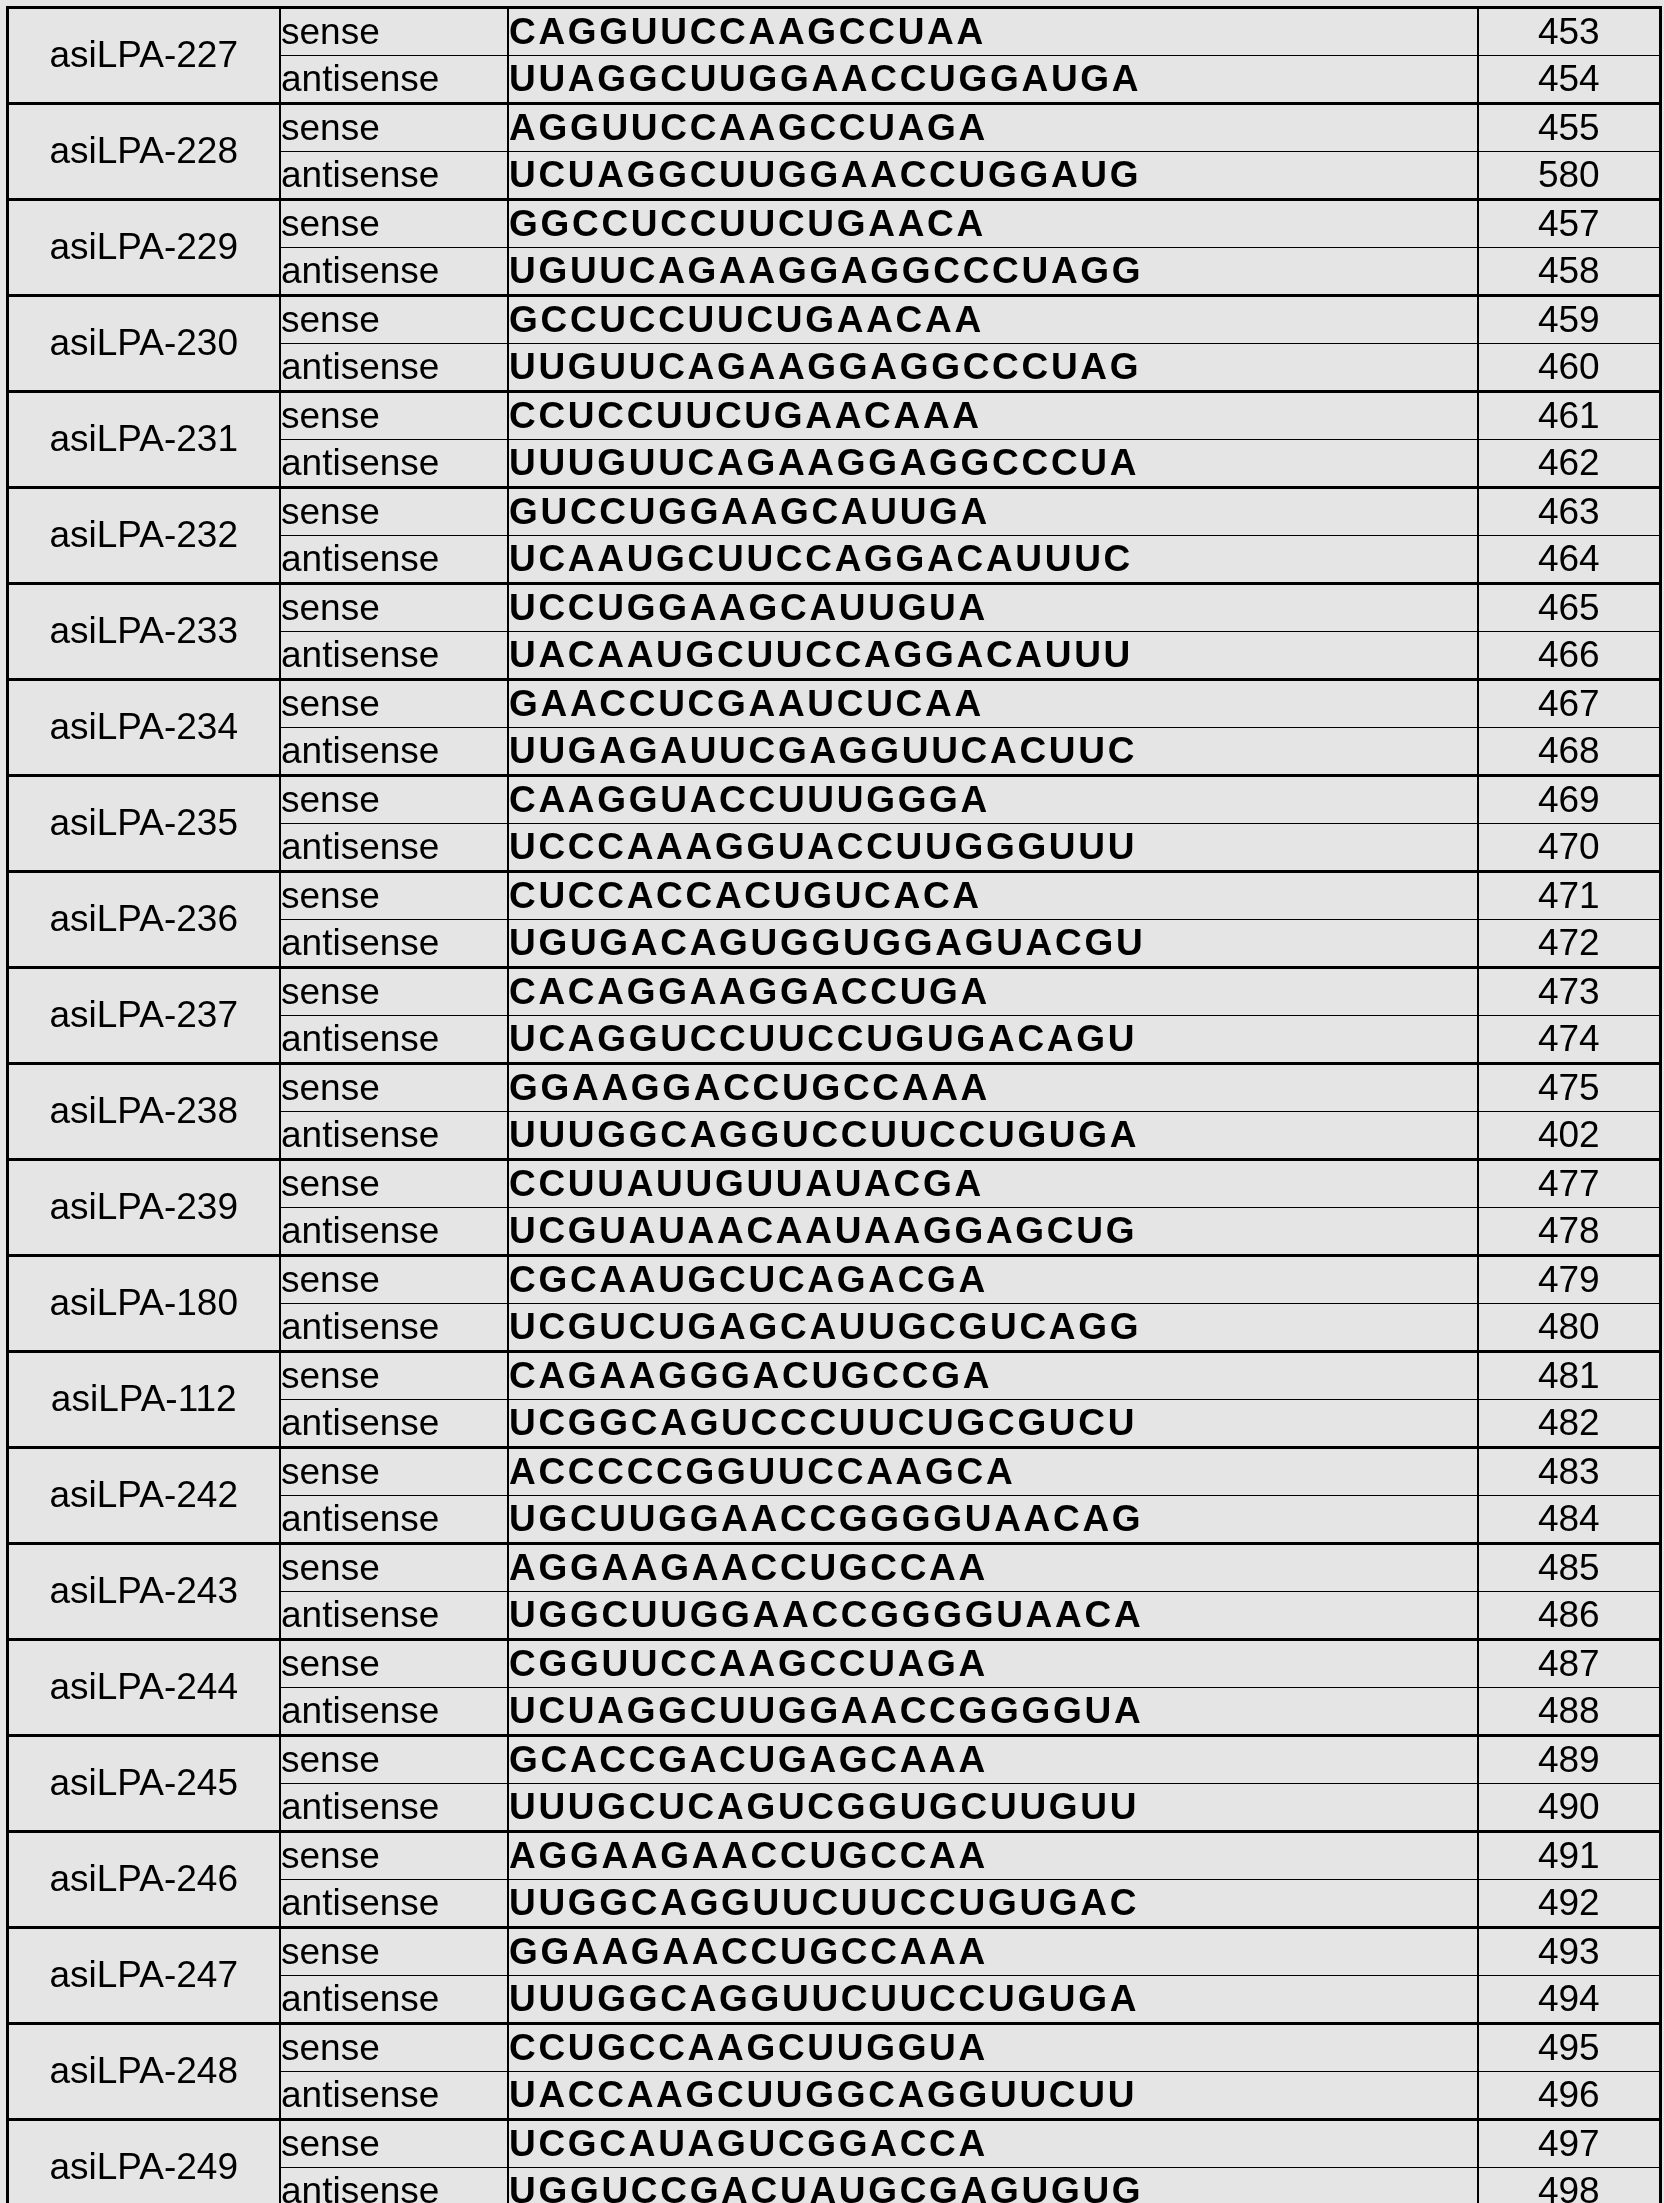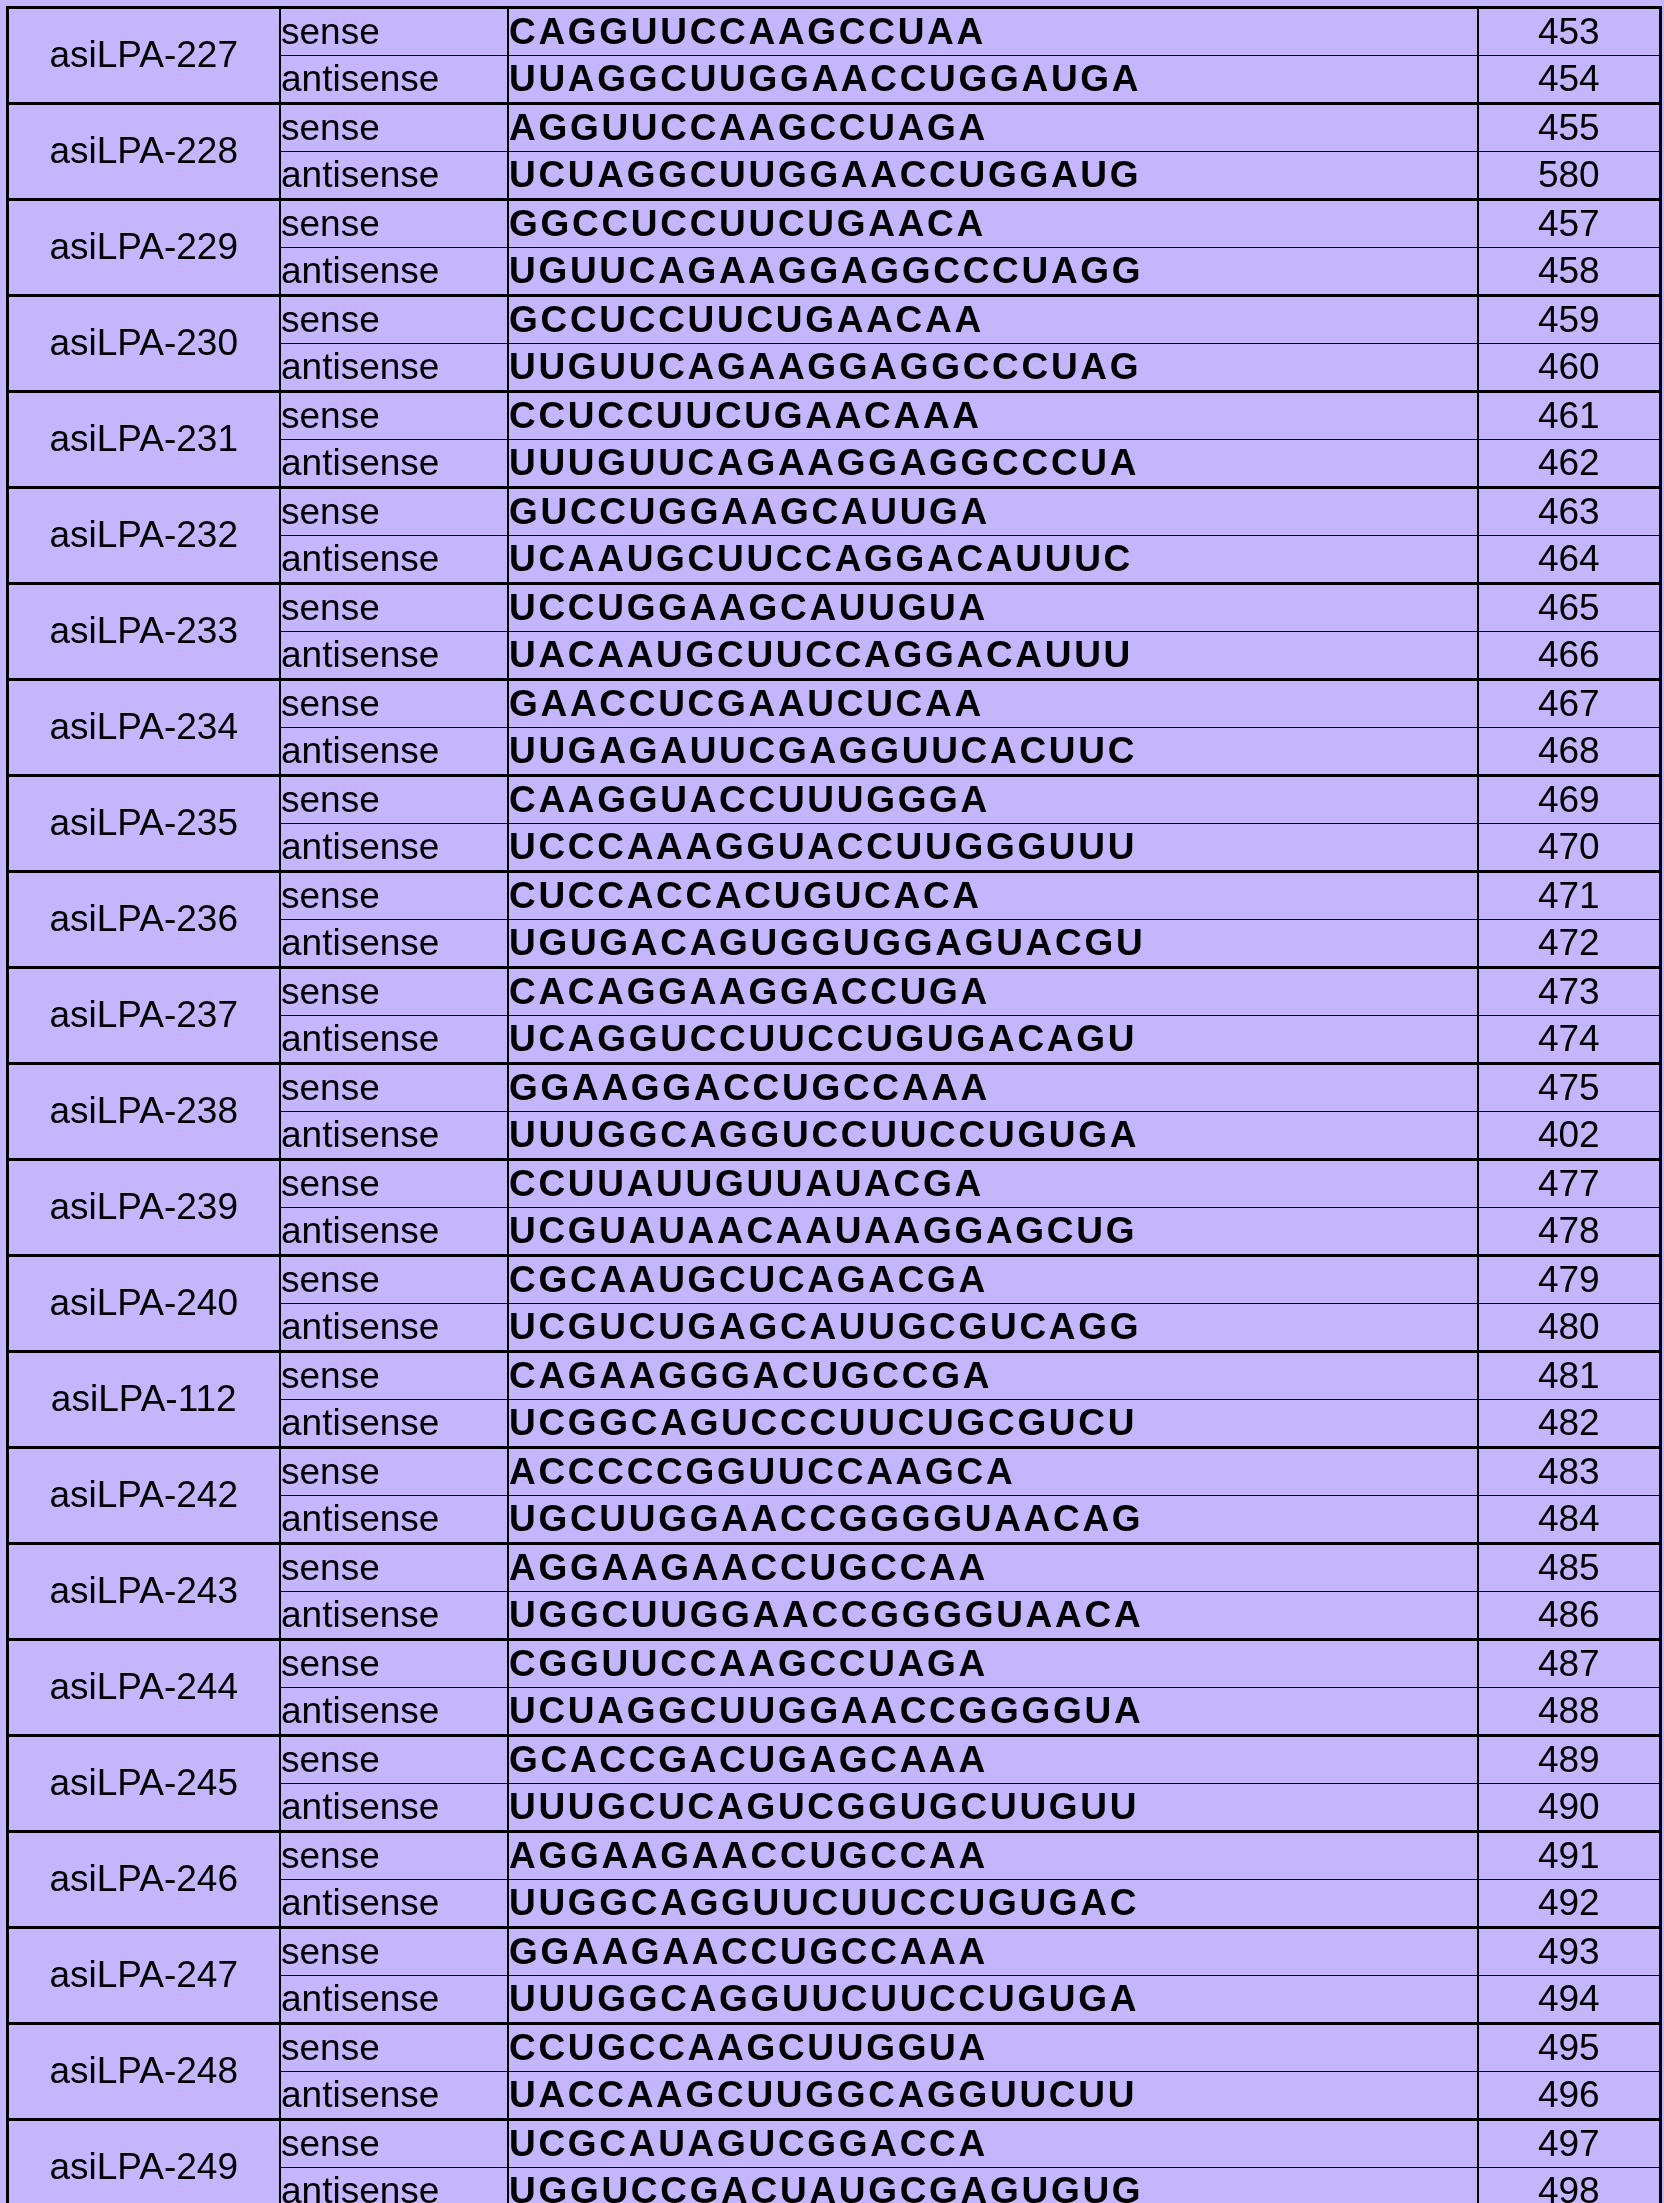--- a/index.html
+++ b/index.html
@@ -8,21 +8,21 @@
     background: #ffffff;
     width: 1665px;
     height: 2204px;
     font-family: "Liberation Sans", sans-serif;
     color: #000000;
   }
   .page {
     position: relative;
     width: 1665px;
     height: 2204px;
-    background: #c4b5fd;
+    background: #e5e5e5;
     overflow: hidden;
   }
   table.seq-table {
     position: absolute;
     left: 5.5px;
     top: 5.5px;
     width: 1654px;
     height: 2193px;
     border-collapse: collapse;
     table-layout: fixed;
@@ -211,21 +211,21 @@
           <td class="strand">sense</td>
           <td class="seq">CCUUAUUGUUAUACGA</td>
           <td class="num">477</td>
         </tr>
         <tr>
           <td class="strand">antisense</td>
           <td class="seq">UCGUAUAACAAUAAGGAGCUG</td>
           <td class="num">478</td>
         </tr>
         <tr class="group-start">
-          <td class="name" rowspan="2">asiLPA-240</td>
+          <td class="name" rowspan="2">asiLPA-180</td>
           <td class="strand">sense</td>
           <td class="seq">CGCAAUGCUCAGACGA</td>
           <td class="num">479</td>
         </tr>
         <tr>
           <td class="strand">antisense</td>
           <td class="seq">UCGUCUGAGCAUUGCGUCAGG</td>
           <td class="num">480</td>
         </tr>
         <tr class="group-start">

